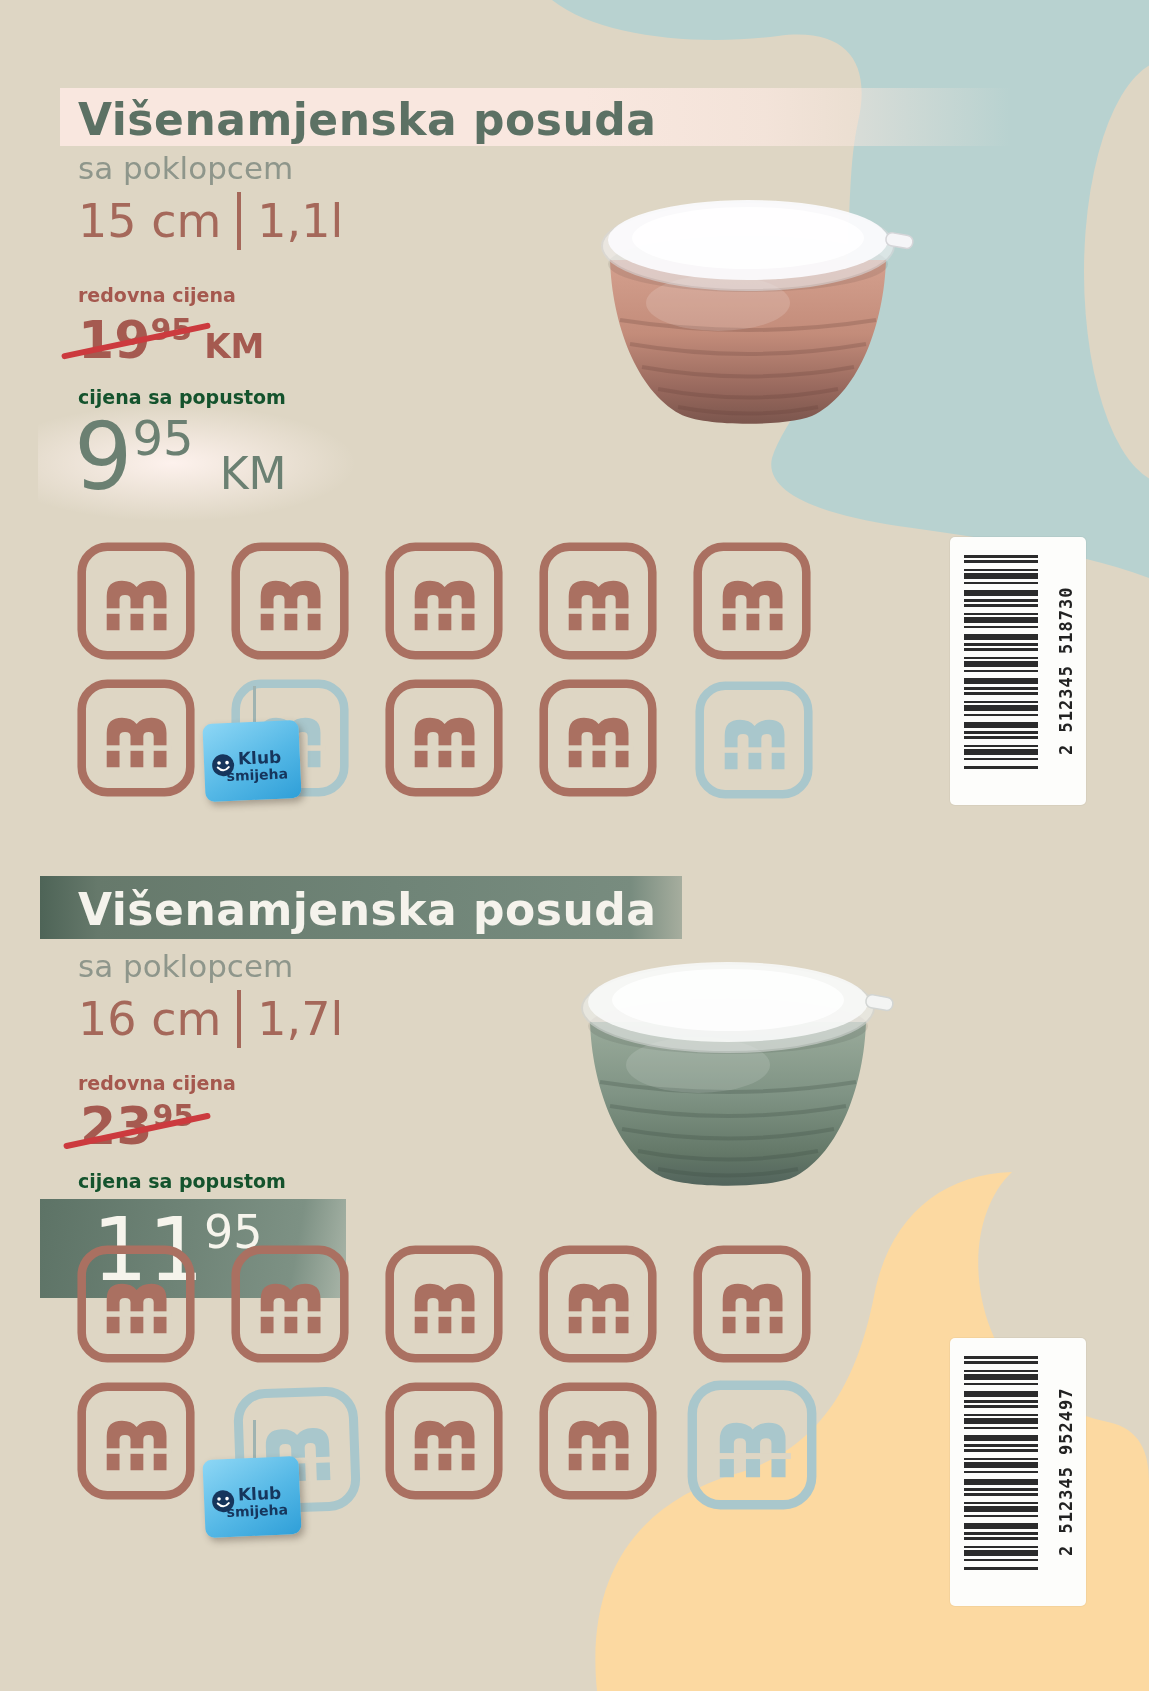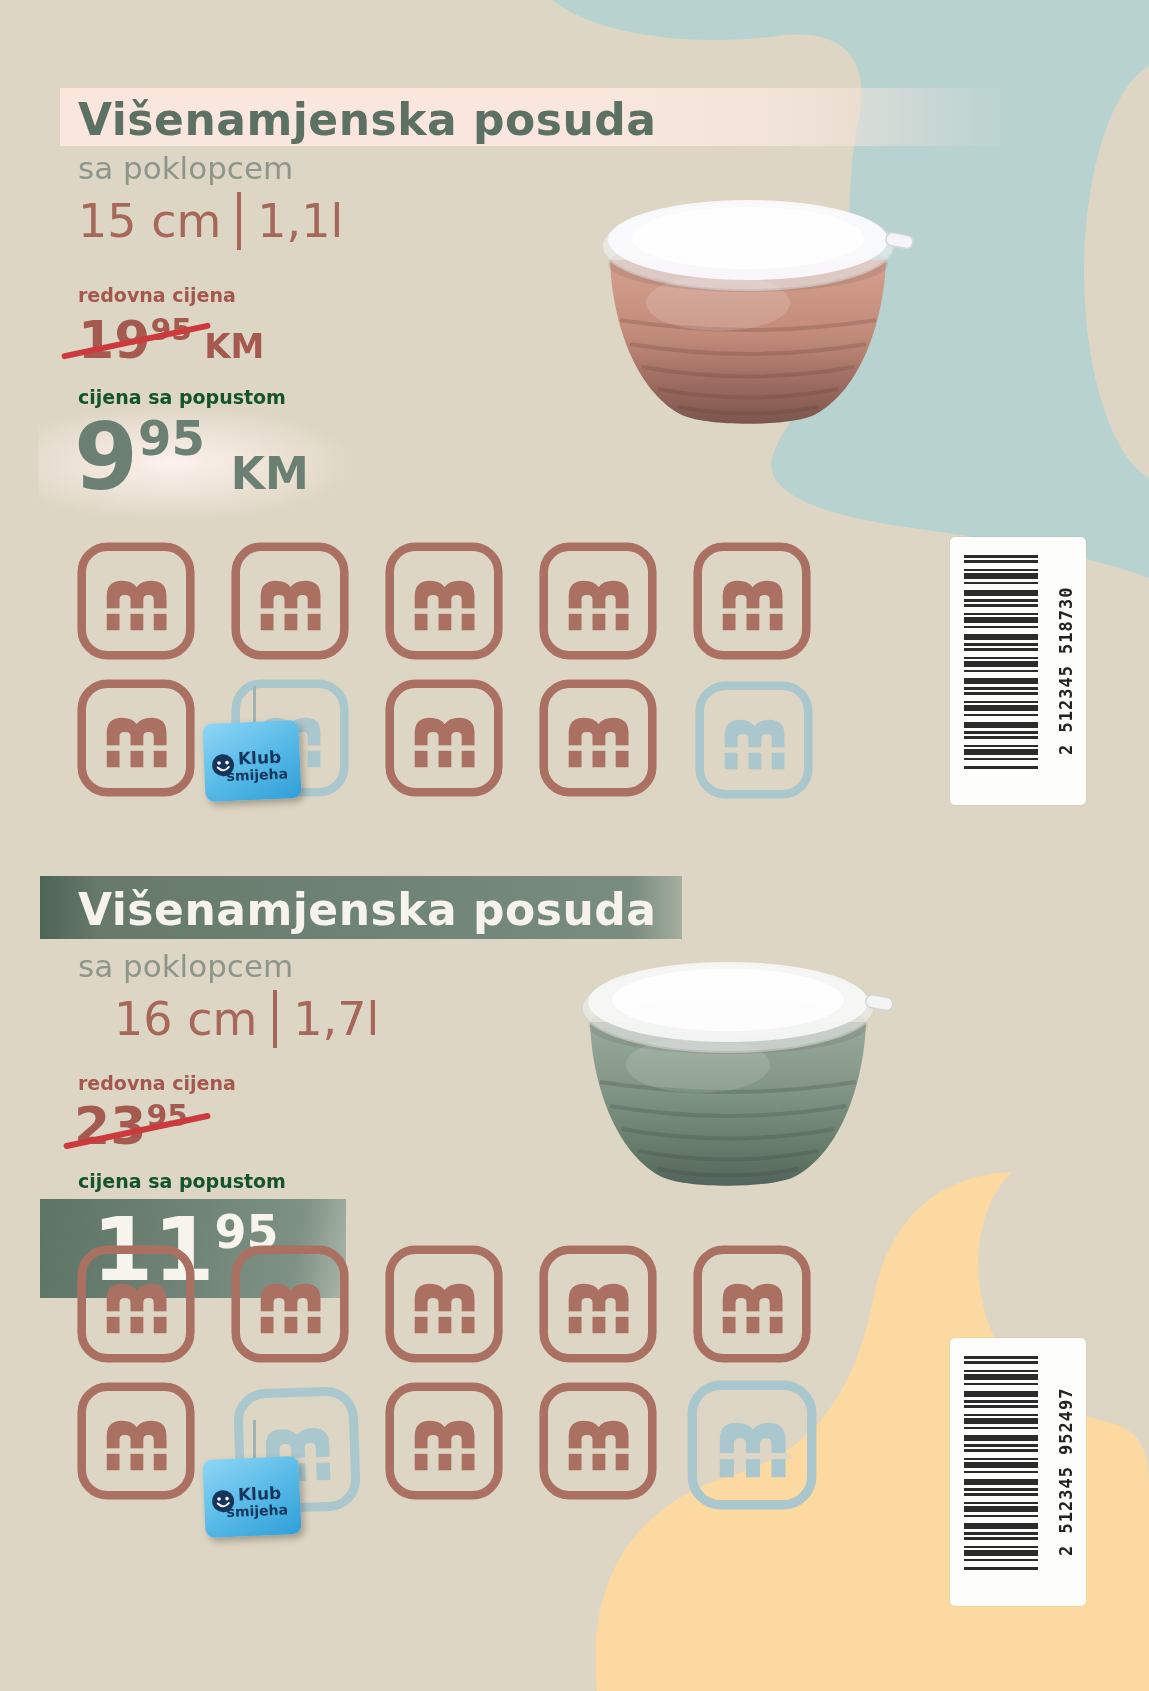--- a/index.html
+++ b/index.html
@@ -28,36 +28,36 @@
     left:38px;top:404px;width:320px;height:118px;z-index:1;
     background:radial-gradient(ellipse at 42% 50%,rgba(255,243,239,.95) 0%,rgba(255,243,239,0) 70%);
   }
 
   
   .title1{left:78px;top:94px;z-index:3;font-size:44px;font-weight:700;color:#5c7164;letter-spacing:.5px;}
   .title2{left:78px;top:884px;z-index:3;font-size:44px;font-weight:700;color:#f5f3ec;letter-spacing:.5px;}
   .subtitle{z-index:3;font-size:31px;color:#8e968b;}
   .sub1{left:78px;top:150px;} .sub2{left:78px;top:948px;}
   .dim{z-index:3;font-size:46px;color:#a5685a;display:flex;align-items:center;}
-  .dim1{left:78px;top:192px;} .dim2{left:78px;top:990px;margin-left:36px;}
+  .dim1{left:78px;top:192px;} .dim2{left:78px;top:990px;}
   .dim .divider{display:inline-block;width:4px;height:58px;background:#a5685a;margin:0 16px;}
   .lbl{z-index:3;font-size:19px;font-weight:700;}
   .lbl-red{color:#a5584e;} .lbl-green{color:#14532d;}
   .reg1-l{left:78px;top:284px;} .disc1-l{left:78px;top:386px;}
   .reg2-l{left:78px;top:1072px;} .disc2-l{left:78px;top:1170px;}
 
   .price-reg{z-index:3;font-size:52px;font-weight:700;color:#a55a50;line-height:1;}
   .price-reg .sup{font-size:30px;position:relative;top:-18px;}
   .price-reg .cur{font-size:34px;margin-left:12px;}
-  .reg1{left:78px;top:314px;} .reg2{left:74px;top:1100px;text-align:center;}
+  .reg1{left:78px;top:314px;} .reg2{left:80px;top:1100px;text-align:center;}
   .strike{z-index:4;height:6px;background:#cc3a3e;border-radius:3px;transform:rotate(-12deg);}
   .strike1{left:60px;top:338px;width:152px;}
   .strike2{left:62px;top:1128px;width:150px;}
 
-  .price-big{z-index:3;font-size:92px;font-weight:700;color:#6b8072;line-height:1;white-space:nowrap;}
+  .price-big{z-index:3;font-size:92px;font-weight:400;color:#6b8072;line-height:1;white-space:nowrap;}
   .price-big .sup{font-size:48px;position:relative;top:-34px;}
   .price-big .cur{font-size:44px;margin-left:26px;}
   .disc1{left:74px;top:412px;}
   .disc2{left:92px;top:1206px;color:#f6f4ec;font-size:88px;}
   .disc2 .sup{font-size:46px;top:-32px;}
 
   
   .stamp-grid{z-index:3;display:grid;grid-template-columns:repeat(5,122px);grid-auto-rows:122px;column-gap:32px;row-gap:15px;}
   .grid1{left:75px;top:540px;} .grid2{left:75px;top:1243px;}
   .stamp{width:122px;height:122px;}

